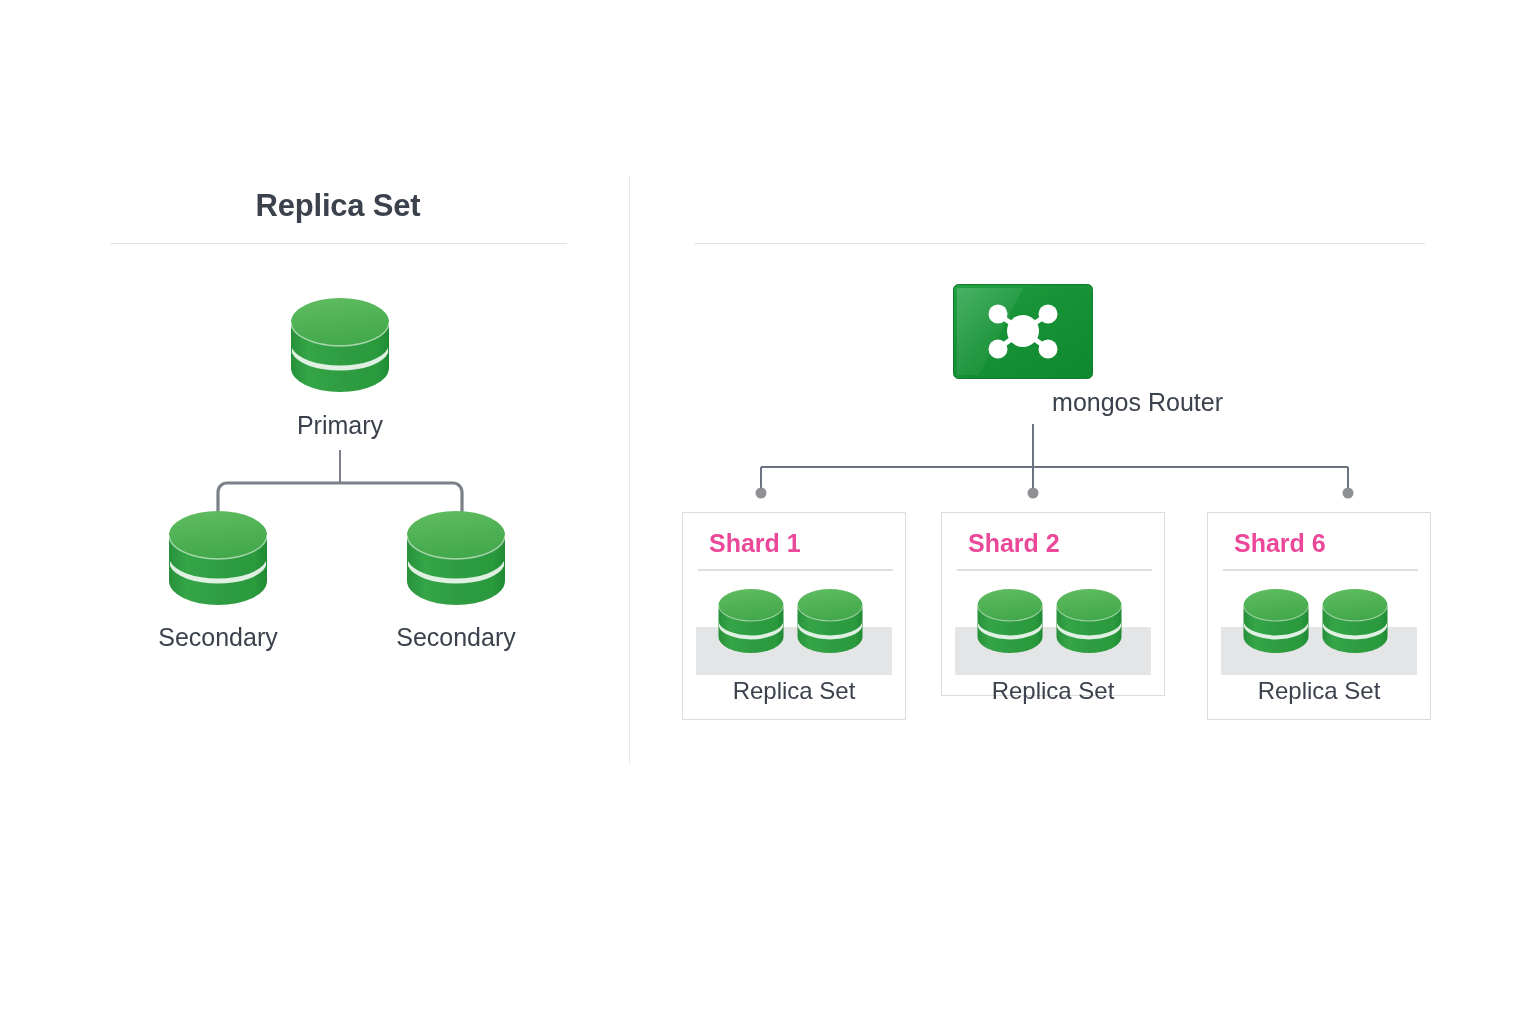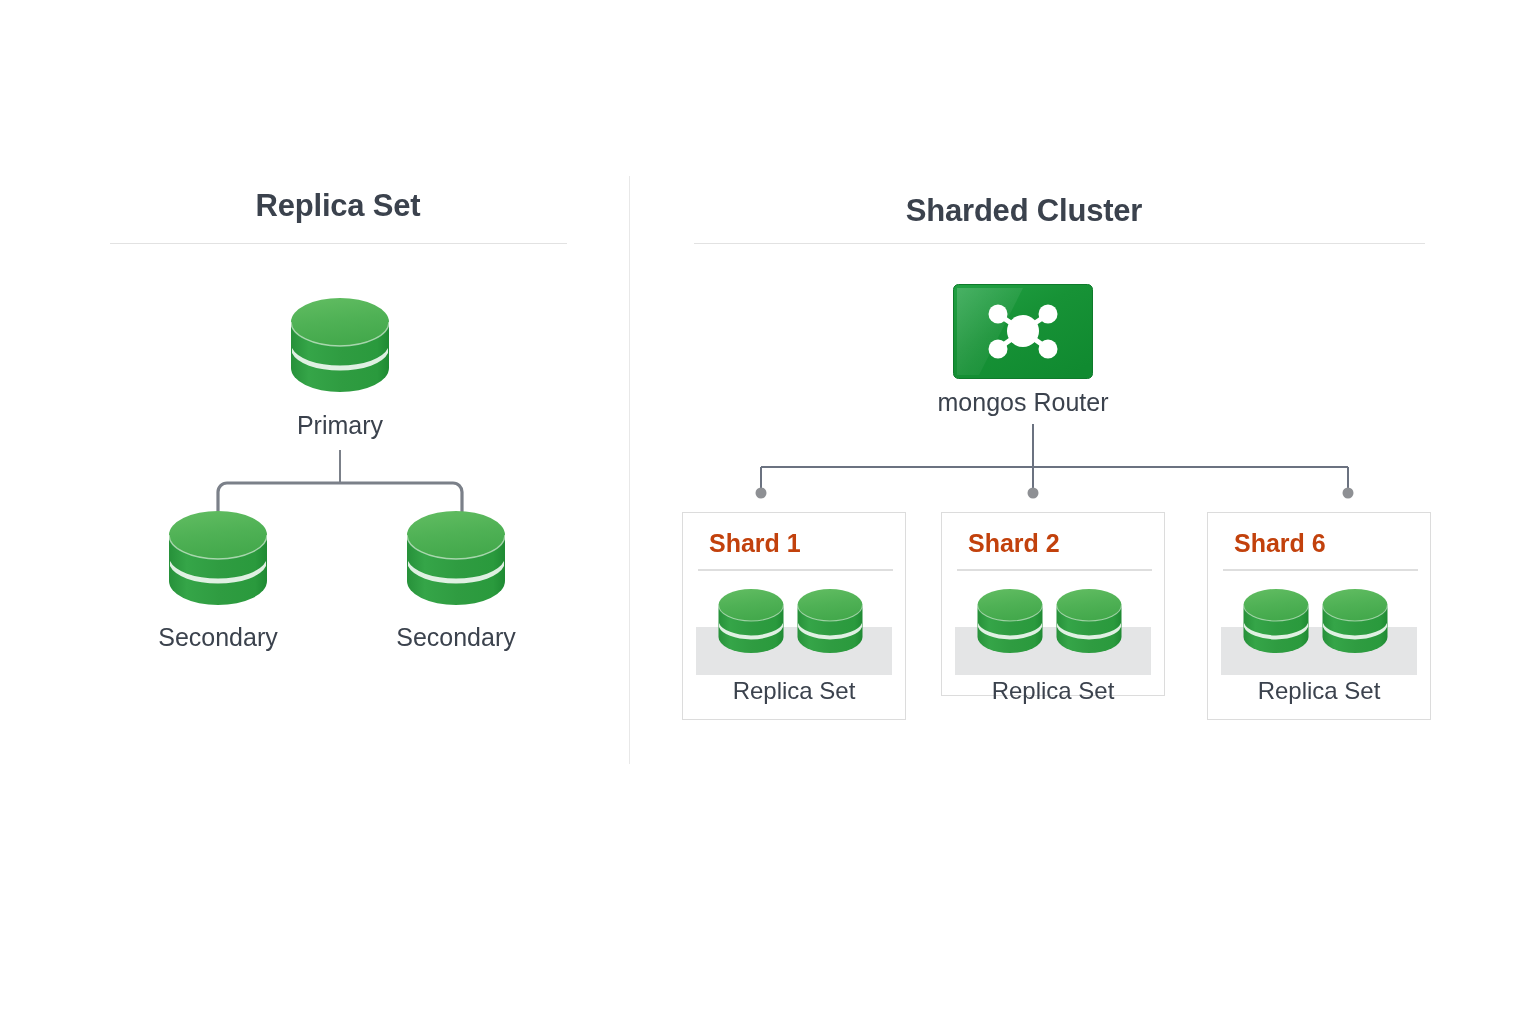--- a/index.html
+++ b/index.html
@@ -73,21 +73,21 @@
     background: #ffffff;
     border: 1px solid #dcdcdc;
     box-sizing: border-box;
   }
   .shard-title {
     position: absolute;
     left: 26px;
     top: 16px;
     font-size: 25px;
     font-weight: bold;
-    color: #c2410c;
+    color: #ec4899;
     white-space: nowrap;
   }
   .shard-rule {
     position: absolute;
     left: 15px;
     right: 12px;
     top: 56px;
     height: 2px;
     background: #dedede;
   }
@@ -181,21 +181,20 @@
       <path d="M2,26 A49,24 0 0 0 100,26" fill="none" stroke="#ffffff" stroke-opacity="0.55" stroke-width="1.4"></path>
     </svg>
   </div>
 
   <div class="caption" style="left:18px; top:623px; width:400px;">Secondary</div>
 
   <div class="caption" style="left:256px; top:623px; width:400px;">Secondary</div>
 
   <div class="vsep" style="left:629px; top:176px; height:588px;"></div>
 
-  <div class="panel-title" style="left:774px; top:193px; width:500px;">Sharded Cluster</div>
 
   <div class="title-rule" style="left:694px; top:243px; width:731px;"></div>
 
   <div class="router-icon" style="left:953px; top:284px;">
     <svg width="140" height="95" viewBox="0 0 140 95">
       <rect x="0.5" y="0.5" width="139" height="94" rx="5" ry="5" fill="url(#gRouter)" stroke="#0f7a2b" stroke-width="1"></rect>
       <path d="M4,4 L70,4 L26,91 L4,91 Z" fill="url(#gGloss)"></path>
       <g stroke="#ffffff" stroke-width="5" stroke-linecap="round">
         <line x1="46" y1="31" x2="70" y2="47"></line>
         <line x1="94" y1="31" x2="70" y2="47"></line>
@@ -205,21 +204,21 @@
       <g fill="#ffffff">
         <circle cx="70" cy="47" r="16"></circle>
         <circle cx="45" cy="30" r="9.5"></circle>
         <circle cx="95" cy="30" r="9.5"></circle>
         <circle cx="45" cy="65" r="9.5"></circle>
         <circle cx="95" cy="65" r="9.5"></circle>
       </g>
     </svg>
   </div>
 
-  <div class="caption" style="left:823px; top:388px; width:400px;">mongos Router</div>
+  <div class="caption" style="left:823px; top:388px; width:400px;text-align:right;">mongos Router</div>
 
   <div class="conn" style="left:755px; top:424px;">
     <svg width="605" height="80" viewBox="0 0 605 80">
       <path d="M278,0 L278,43" fill="none" stroke="#6b7280" stroke-width="2"></path>
       <path d="M6,43 L593,43" fill="none" stroke="#6b7280" stroke-width="2"></path>
       <path d="M6,43 L6,66" fill="none" stroke="#6b7280" stroke-width="2"></path>
       <path d="M278,43 L278,66" fill="none" stroke="#6b7280" stroke-width="2"></path>
       <path d="M593,43 L593,66" fill="none" stroke="#6b7280" stroke-width="2"></path>
       <circle cx="6" cy="69" r="5.5" fill="#8e9094"></circle>
       <circle cx="278" cy="69" r="5.5" fill="#8e9094"></circle>

